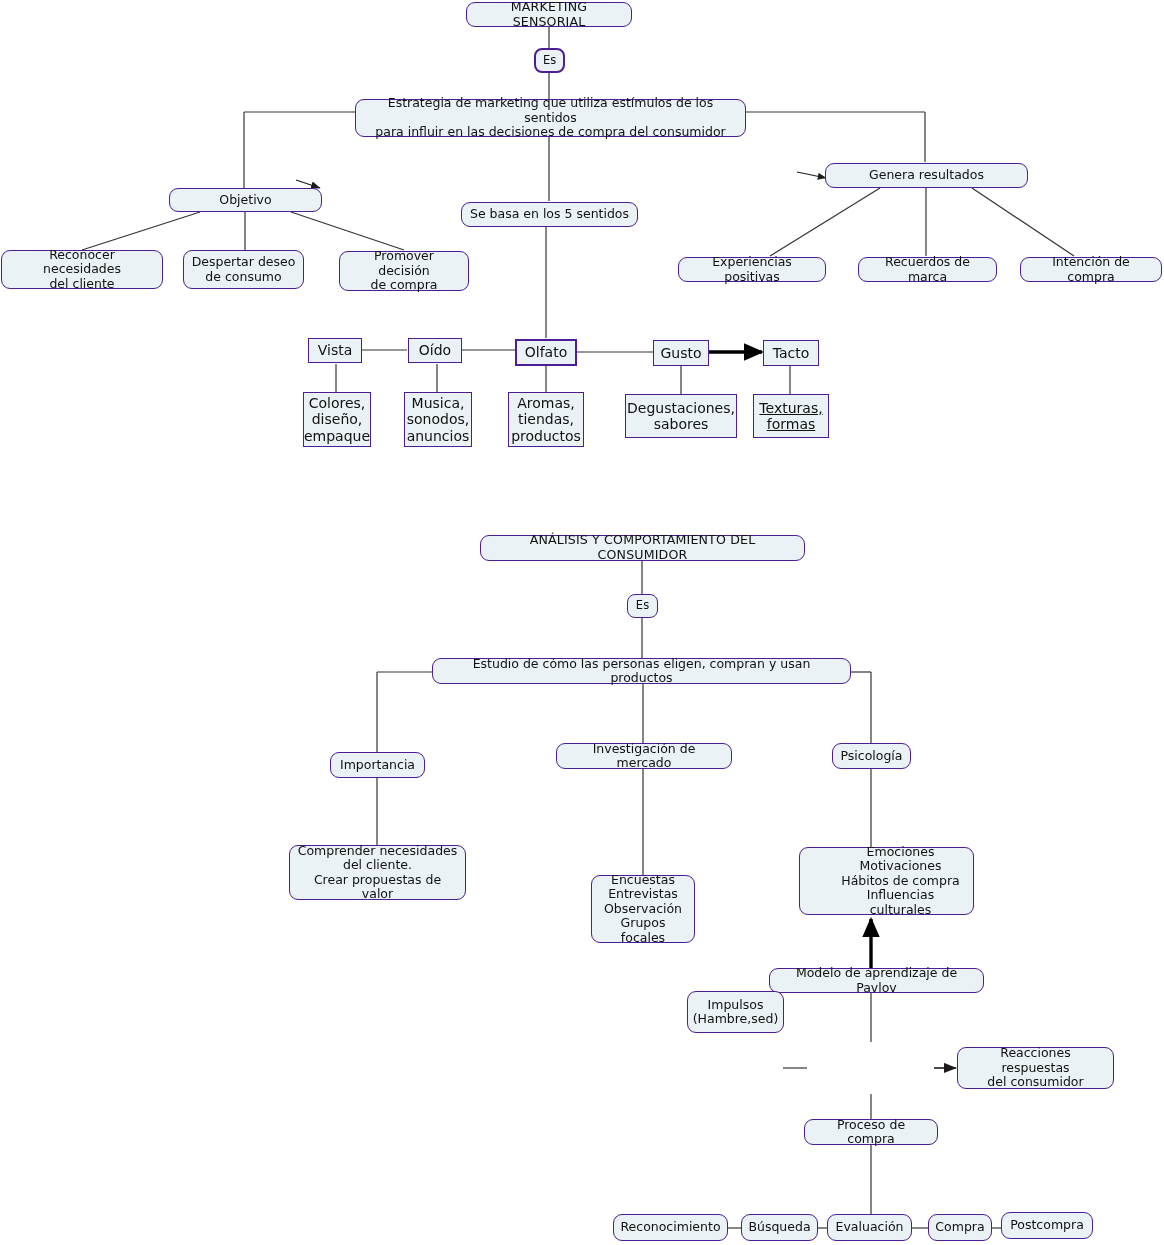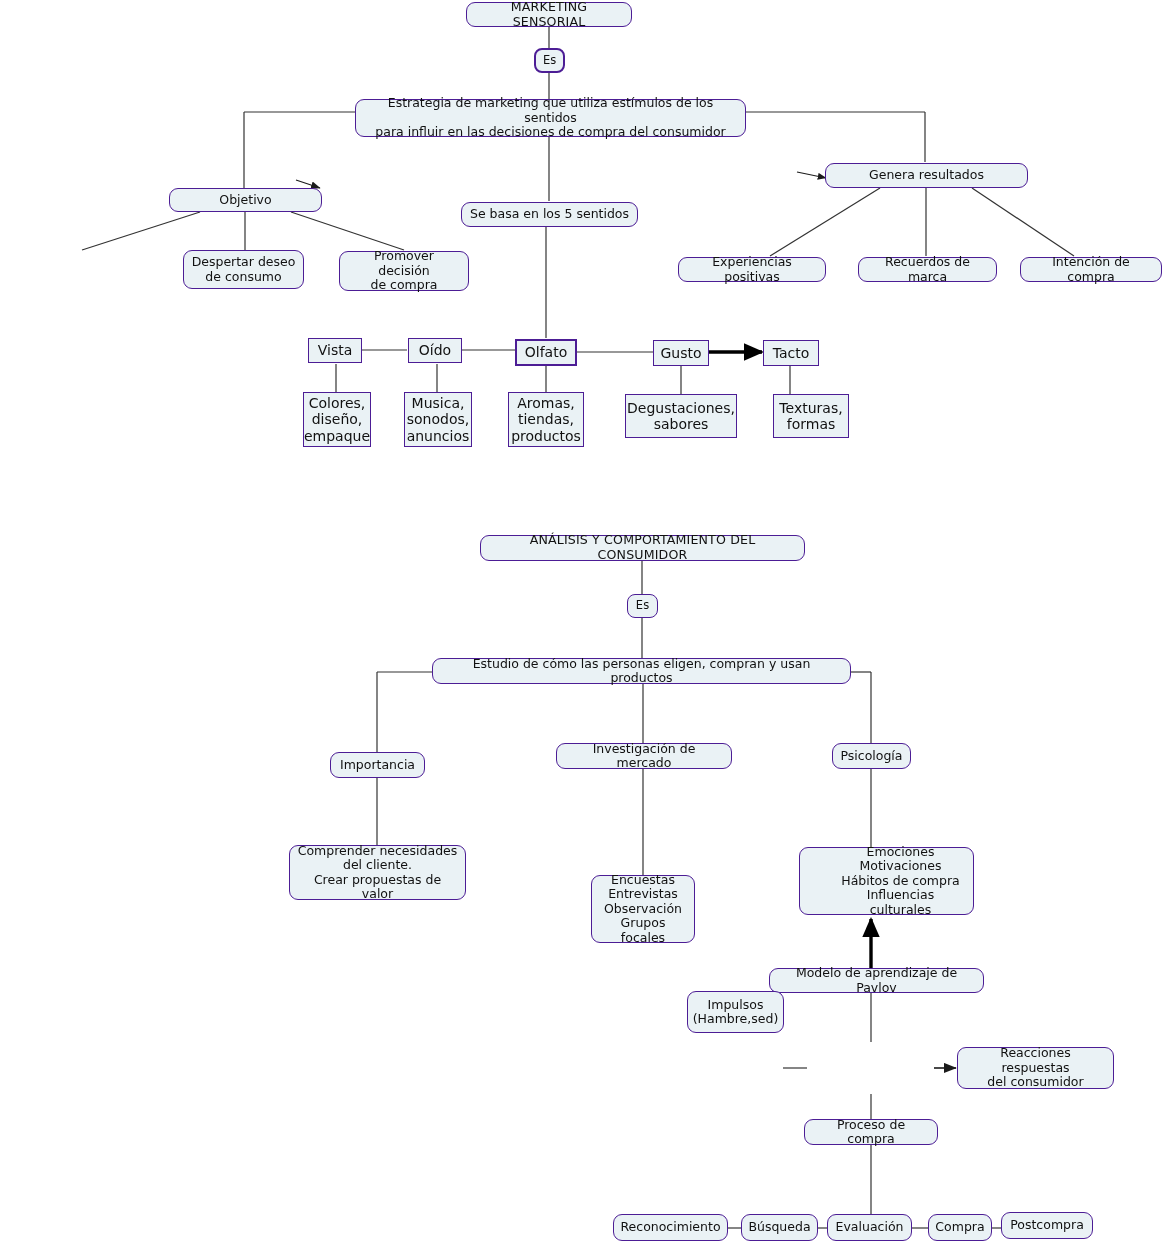--- a/index.html
+++ b/index.html
@@ -154,20 +154,22 @@
 
   <div class="node title" style="left:466px; top:2px; width:166px; height:25px;">MARKETING SENSORIAL</div>
 
   <div class="node thick tiny" style="left:534px; top:48px; width:31px; height:25px;">Es</div>
 
   <div class="node" style="left:355px; top:99px; width:391px; height:38px;">Estrategia de marketing que utiliza estímulos de los sentidos
 para influir en las decisiones de compra del consumidor</div>
 
   <div class="node" style="left:169px; top:188px; width:153px; height:24px;">Objetivo</div>
 
+  <div class="node" style="left:1px; top:250px; width:162px; height:39px;">Reconocer necesidades
+del cliente</div>
   <div class="node" style="left:183px; top:250px; width:121px; height:39px;">Despertar deseo
 de consumo</div>
   <div class="node" style="left:339px; top:251px; width:130px; height:40px;">Promover decisión
 de compra</div>
 
   <div class="node" style="left:461px; top:202px; width:177px; height:25px;">Se basa en los 5 sentidos</div>
 
   <div class="node" style="left:825px; top:163px; width:203px; height:25px;">Genera resultados</div>
 
   <div class="node" style="left:678px; top:257px; width:148px; height:25px;">Experiencias positivas</div>
@@ -184,21 +186,21 @@
 diseño,
 empaque</div>
   <div class="node small" style="left:404px; top:392px; width:68px; height:55px;">Musica,
 sonodos,
 anuncios</div>
   <div class="node small" style="left:508px; top:392px; width:76px; height:55px;">Aromas,
 tiendas,
 productos</div>
   <div class="node small" style="left:625px; top:394px; width:112px; height:44px;">Degustaciones,
 sabores</div>
-  <div class="node small" style="left:773px; top:394px; width:76px; height:44px;">Texturas,
+  <div class="node small" style="left:753px; top:394px; width:76px; height:44px;text-decoration:underline;">Texturas,
 formas</div>
 
   <div class="node title" style="left:480px; top:535px; width:325px; height:26px;">ANÁLISIS Y COMPORTAMIENTO DEL CONSUMIDOR</div>
 
   <div class="node tiny" style="left:627px; top:594px; width:31px; height:24px;">Es</div>
 
   <div class="node" style="left:432px; top:658px; width:419px; height:26px;">Estudio de cómo las personas eligen, compran y usan productos</div>
 
   <div class="node" style="left:330px; top:752px; width:95px; height:26px;">Importancia</div>
   <div class="node" style="left:289px; top:845px; width:177px; height:55px;">Comprender necesidades

